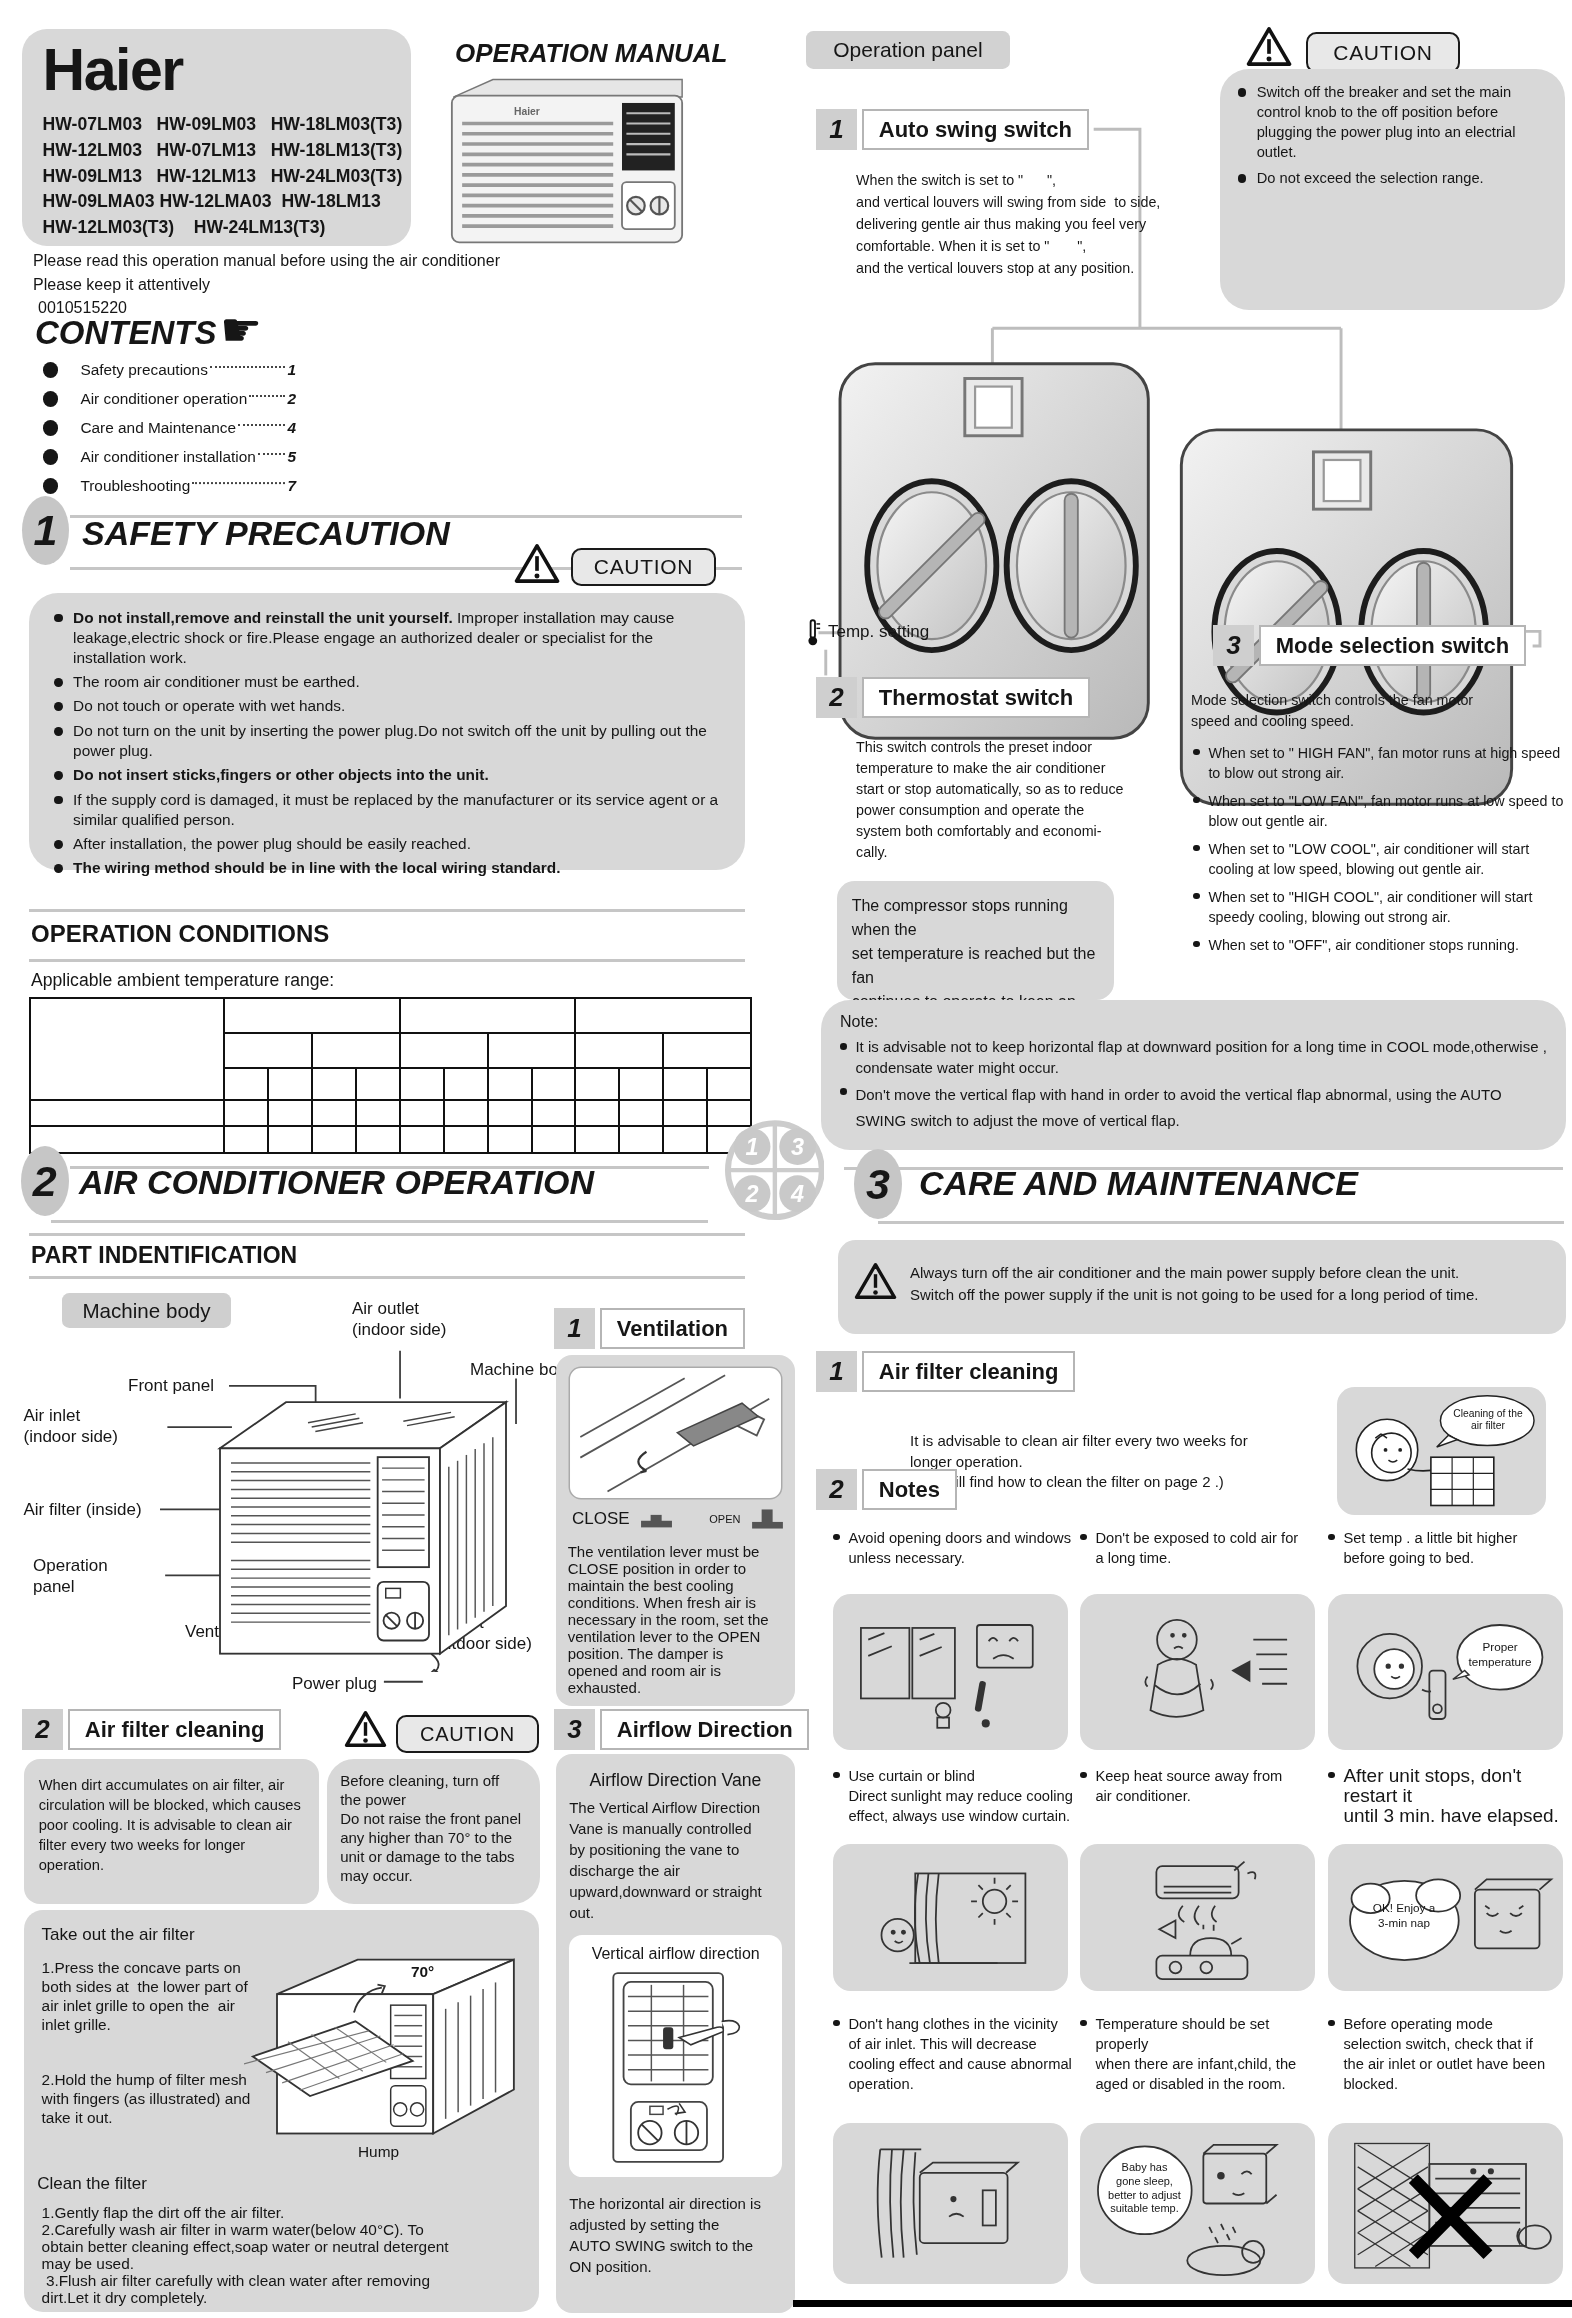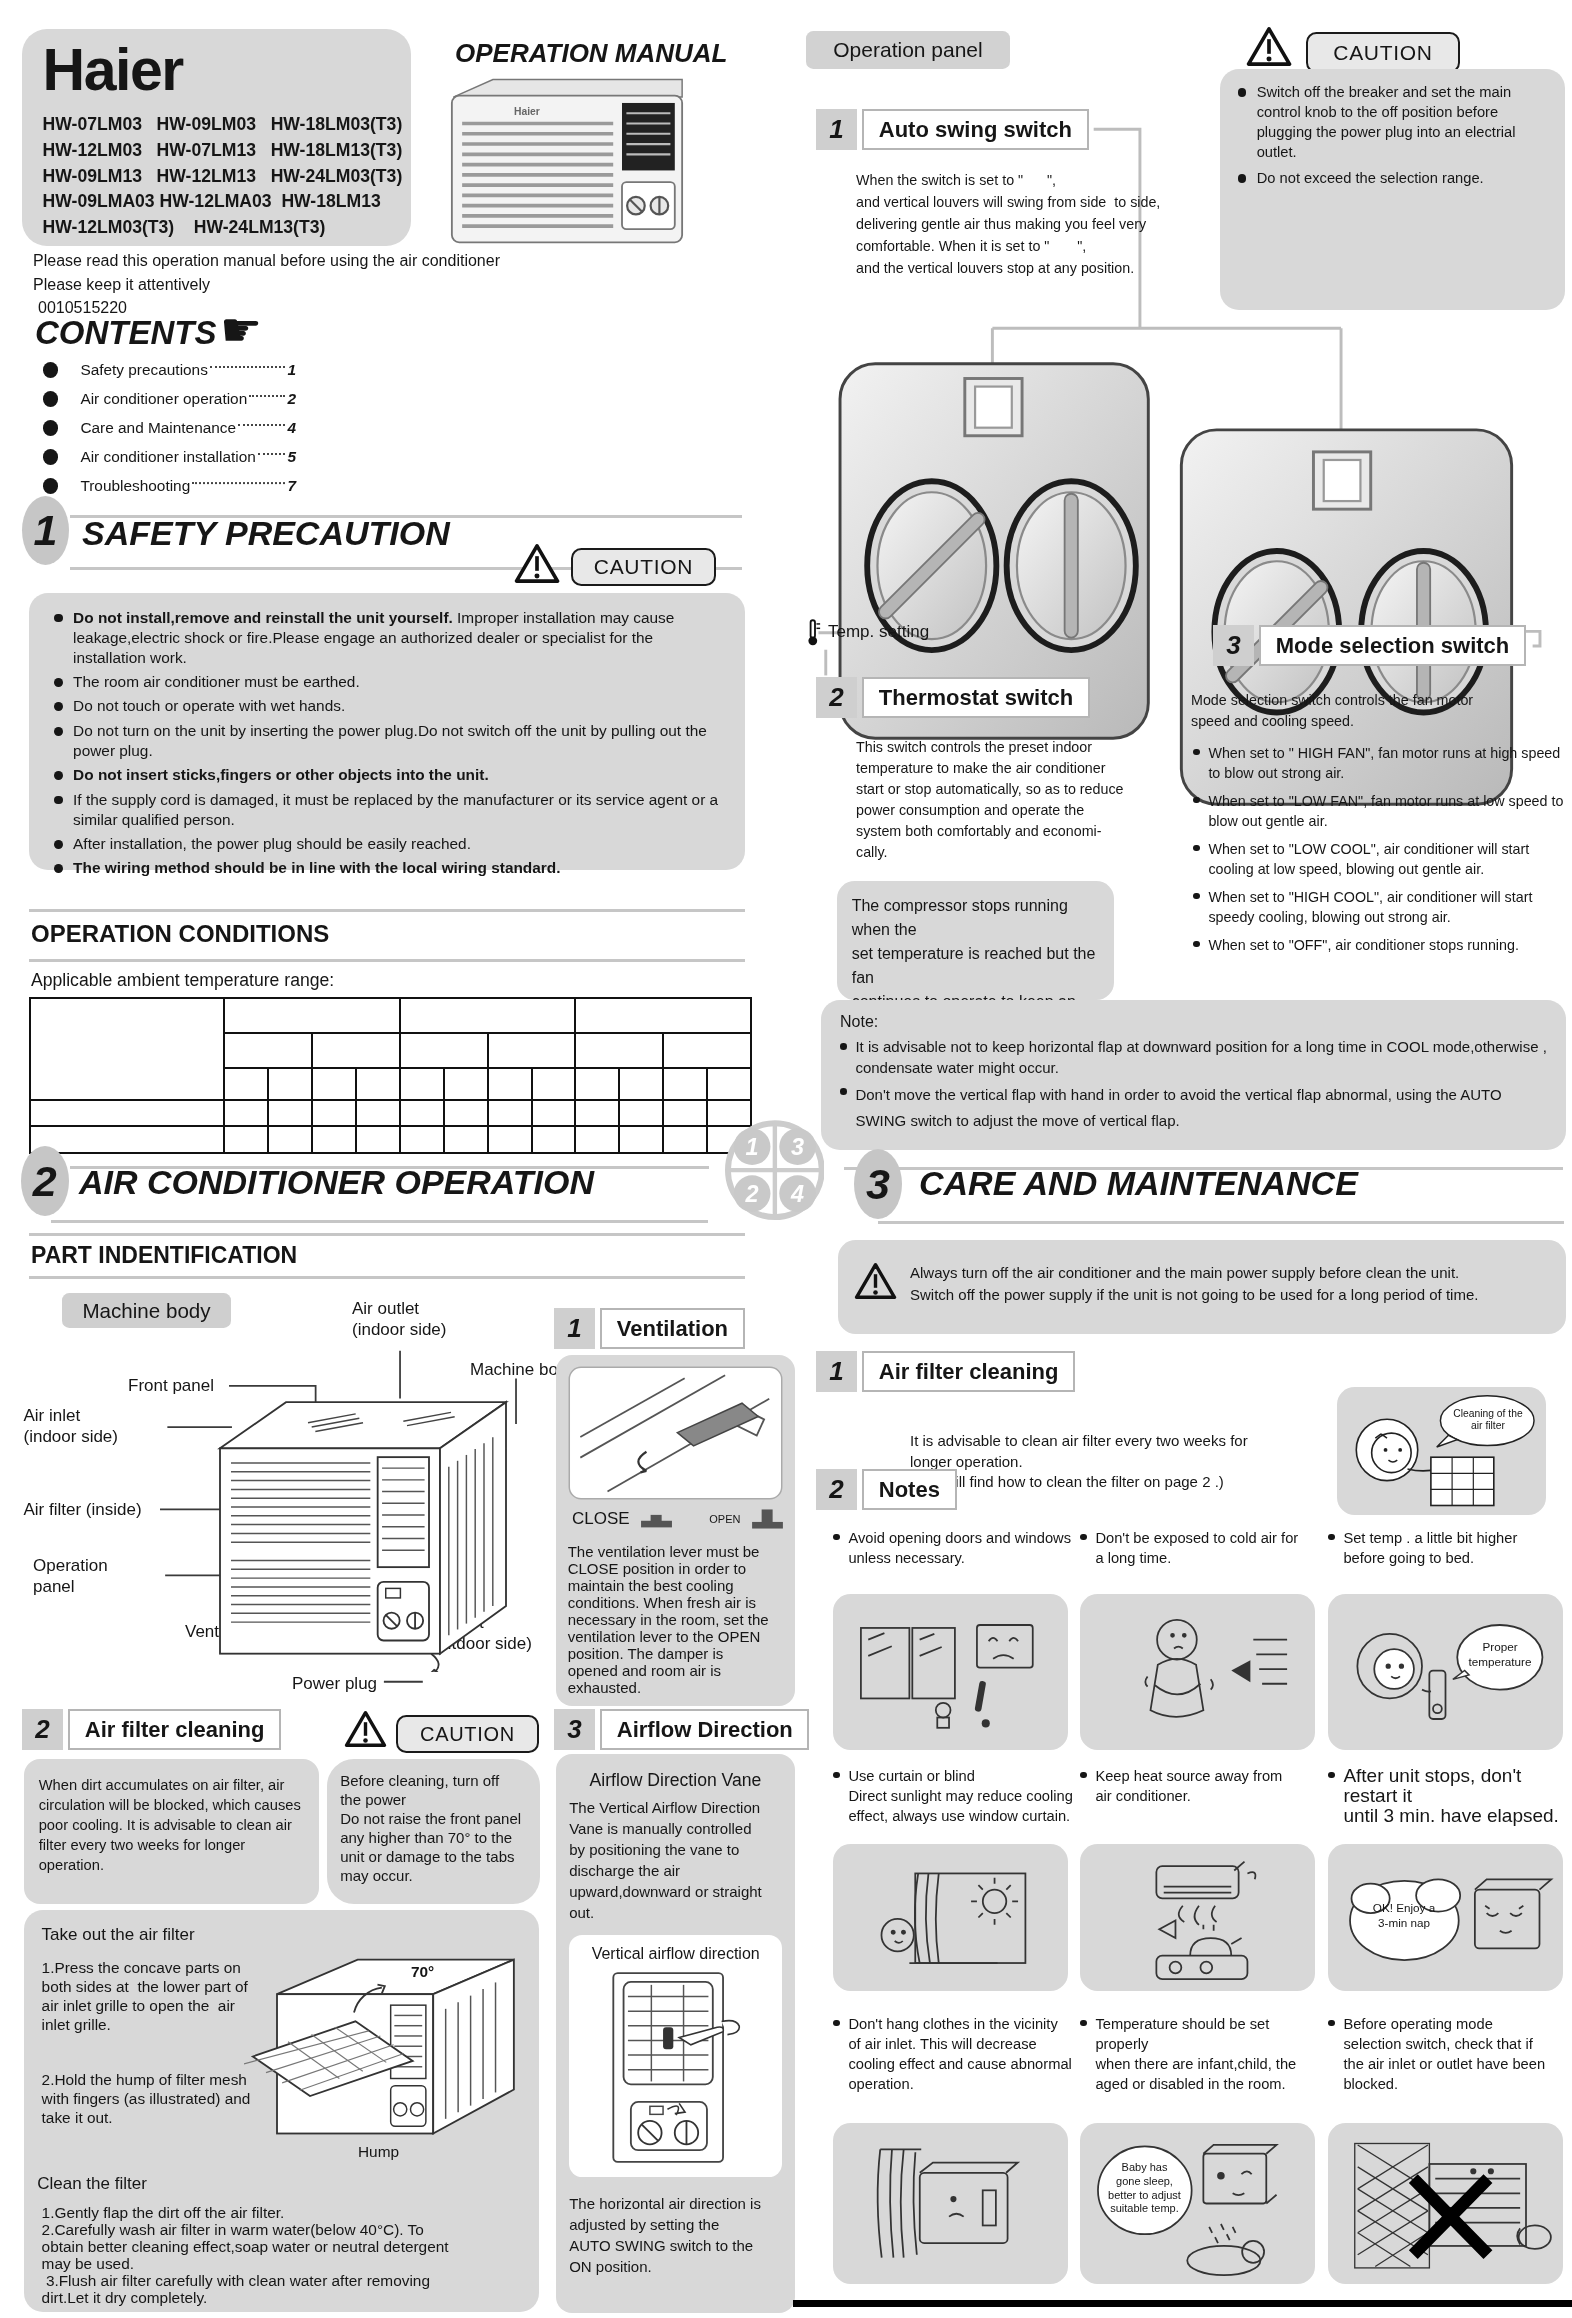--- a/index.html
+++ b/index.html
@@ -1,21 +1,21 @@
 <!DOCTYPE html>
 <html style="font-size:11.7px"><head>
 <meta charset="utf-8">
 <style>
   body{margin:0;background:#9a9a9a}
   .page{position:relative;width:1573px;height:2319px;background:#ffffff;
         font-family:"Liberation Sans",sans-serif;color:#161616;overflow:hidden}
   .abs{position:absolute}
   .pre{white-space:pre-wrap}
   .b{font-weight:700}
-  .gb{background:#d8d8d8;border-radius:19px}
+  .gb{background:#d8d8d8;border-radius:29px}
   .tag{background:#cfcfcf;border-radius:7.3px;display:flex;align-items:center;justify-content:center}
   .rule{position:absolute;height:2.9px;background:#c6c6c6}
   .bignum{position:absolute;background:#c6c6c6;border-radius:50%;display:flex;align-items:center;
           justify-content:center;font-weight:700;font-style:italic;font-size:43px}
   .bigtitle{position:absolute;font-weight:700;font-style:italic;font-size:34px;white-space:nowrap}
   .sh{position:absolute;display:flex;height:41px}
   .shn{width:41px;background:#cfcfcf;display:flex;align-items:center;justify-content:center;
        font-size:26px;font-weight:700;font-style:italic;flex:none}
   .sht{border:2.2px solid #b5b5b5;background:#fff;margin-left:5.1px;padding:0 14.7px;display:flex;
        align-items:center;font-size:22px;font-weight:700;white-space:nowrap}

